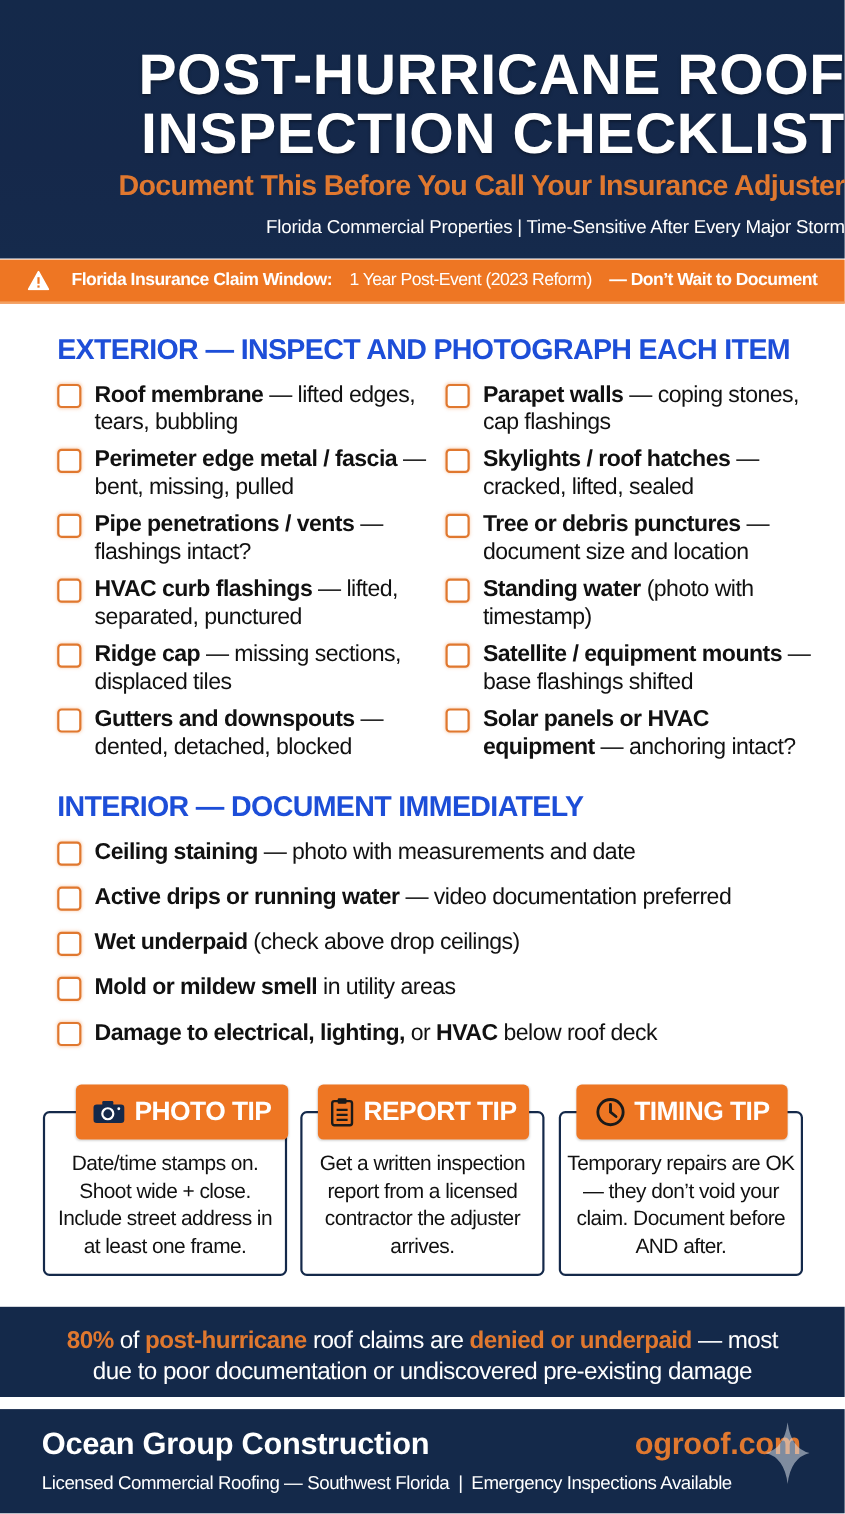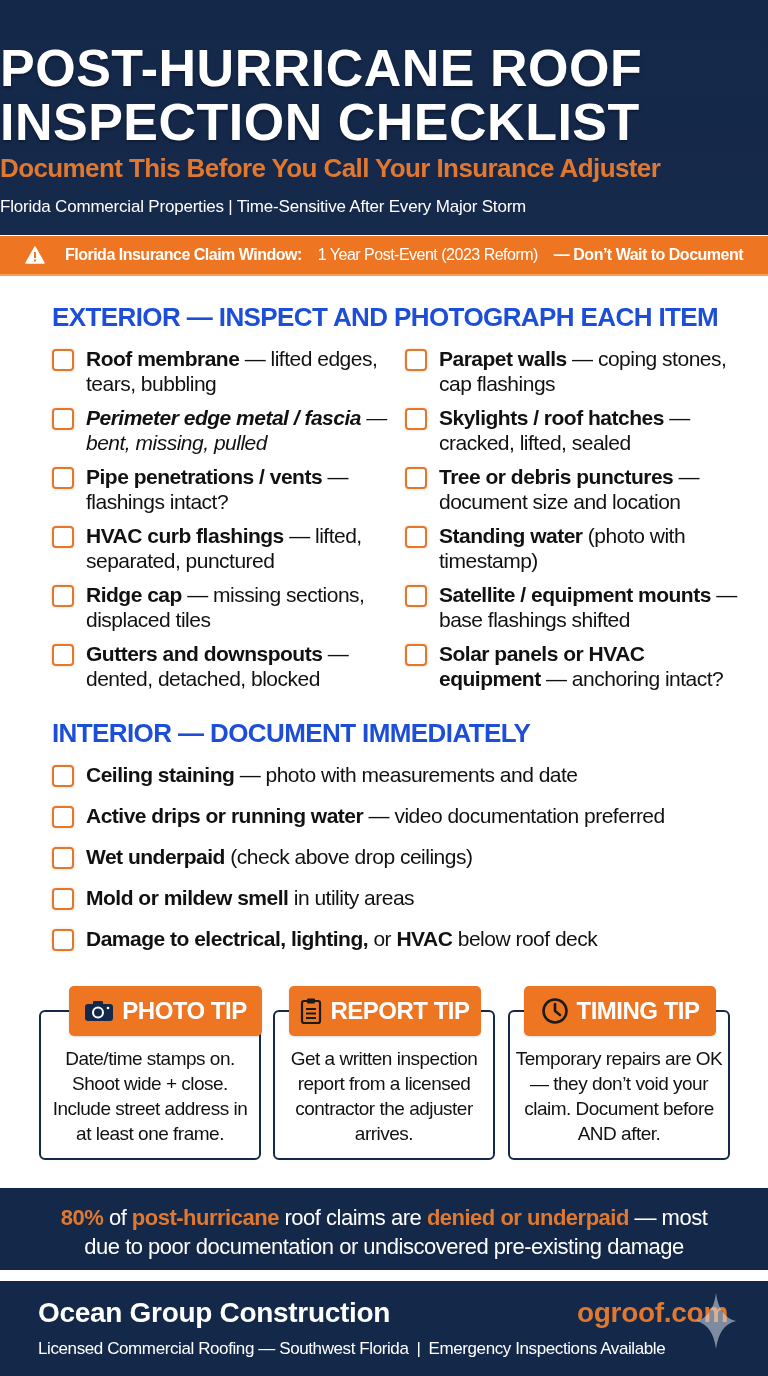--- a/index.html
+++ b/index.html
@@ -8,21 +8,21 @@
     font-family: "Liberation Sans", "DejaVu Sans", sans-serif;
     background: #ffffff;
     color: #111111;
     position: relative;
   }
 
   
   .header {
     position: absolute; left: 0; top: 0; width: 768px; height: 235px;
     background: linear-gradient(180deg, #14294a 0%, #15284a 60%, #152a4c 100%);
-    text-align: left;
+    text-align: right;
   }
   .title-line {
     position: absolute; left: 0; width: 768px;
     color: #ffffff; font-weight: 700; font-size: 52px; letter-spacing: 0.5px;
     line-height: 56px; white-space: nowrap;
     text-shadow: 0 2px 3px rgba(0,0,0,0.35);
   }
   .title-line.l1 { top: 40px; }
   .title-line.l2 { top: 94px; }
   .subtitle {
@@ -143,21 +143,21 @@
 
 <div class="section-title" style="top:302px">EXTERIOR — INSPECT AND PHOTOGRAPH EACH ITEM</div>
 
 <div id="ext-left"></div>
 <div id="ext-right"></div>
 
 <div class="item" style="left:52px; top:346px; width:340px;">
   <span class="checkbox"></span>
   <span class="item-text"><b>Roof membrane</b><span> — lifted edges, tears, bubbling</span></span>
 </div>
-<div class="item" style="left:52px; top:405px; width:340px;font-style:italic;">
+<div class="item" style="left:52px; top:405px; width:340px;">
   <span class="checkbox"></span>
   <span class="item-text"><b>Perimeter edge metal / fascia</b><span> — bent, missing, pulled</span></span>
 </div>
 <div class="item" style="left:52px; top:464px; width:340px;">
   <span class="checkbox"></span>
   <span class="item-text"><b>Pipe penetrations / vents</b><span> — flashings intact?</span></span>
 </div>
 <div class="item" style="left:52px; top:523px; width:340px;">
   <span class="checkbox"></span>
   <span class="item-text"><b>HVAC curb flashings</b><span> — lifted, separated, punctured</span></span>

